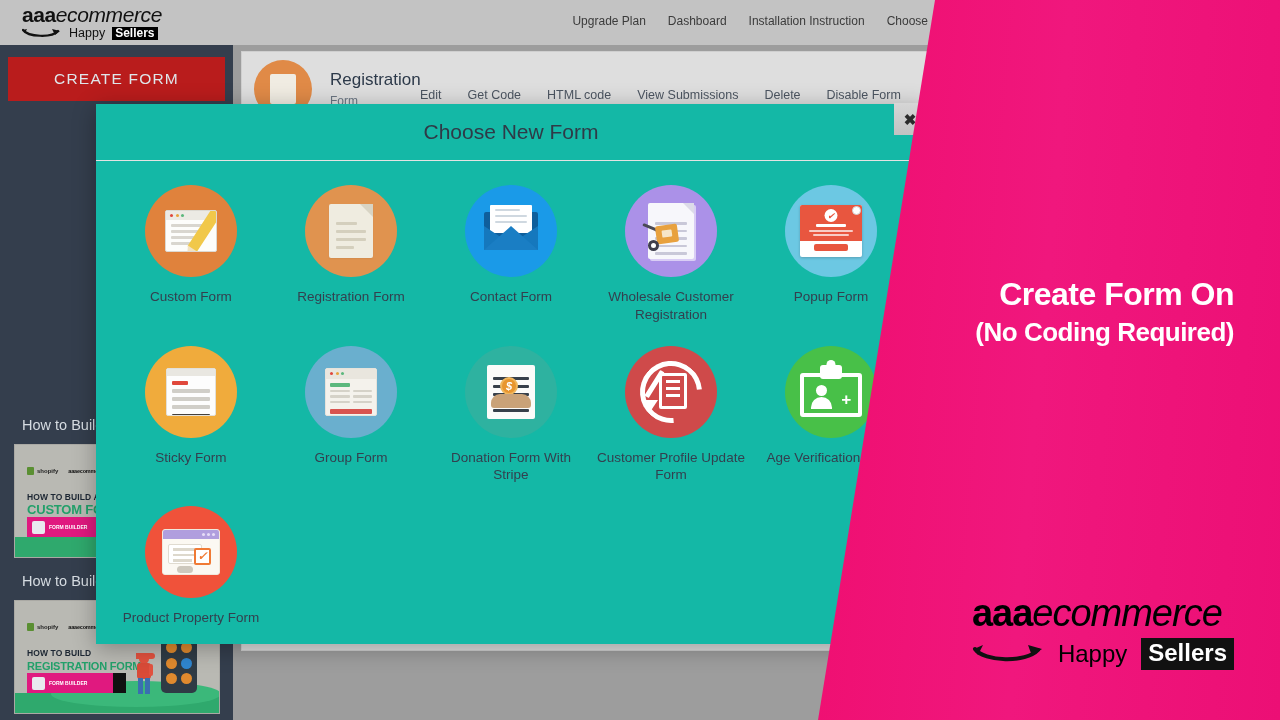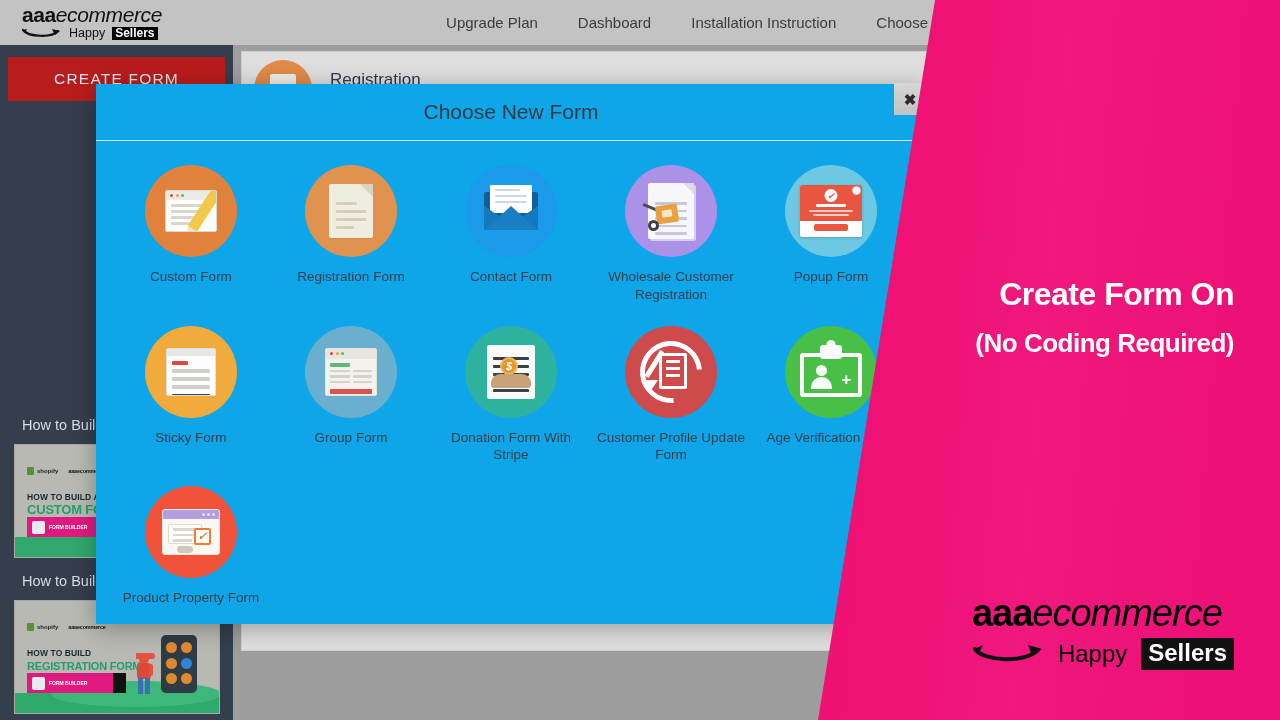--- a/index.html
+++ b/index.html
@@ -42,22 +42,22 @@
   }
   .smile-arrow { display: block; }
   .brand-happy { color: #111; }
   .brand-sellers {
     background: #000; color: #fff; padding: 0 3px 1px 3px;
     font-weight: 700; font-size: 12px;
   }
 
   .topnav {
     position: absolute; right: 352px; top: 14px;
-    display: flex; gap: 40px;
-    font-size: 15px; color: #3b3b3b;
+    display: flex; gap: 22px;
+    font-size: 12px; color: #3b3b3b;
     white-space: nowrap;
   }
   .topnav a { color: #3b3b3b; text-decoration: none; }
 
   .sidebar {
     position: absolute; left: 0; top: 45px;
     width: 233px; height: 675px;
     background: #343e4d;
   }
   .create-form-btn {
@@ -166,23 +166,23 @@
   }
   .card-actions {
     position: absolute; left: 178px; top: 36px;
     display: flex; gap: 26px;
     font-size: 12.5px; color: #4c5561;
     white-space: nowrap;
   }
 
   
   .modal {
-    position: absolute; left: 96px; top: 84px;
+    position: absolute; left: 96px; top: 104px;
     width: 830px; height: 540px;
-    background: #0ea5e9;
+    background: #14b8a6;
     box-shadow: 0 4px 22px rgba(0,0,0,0.30);
     z-index: 30;
   }
   .modal-header {
     position: relative; height: 57px;
     border-bottom: 1px solid #e3e3e3;
     display: flex; align-items: center; justify-content: center;
   }
   .modal-title {
     font-size: 21px; color: #2f3a47; font-weight: 400;
@@ -402,21 +402,21 @@
     z-index: 60;
   }
   .promo-text {
     position: absolute; right: 46px; top: 275px;
     text-align: right; color: #fff;
     font-weight: 700; line-height: 1.22;
     letter-spacing: -0.5px;
   }
   .promo-l1 { font-size: 32px; }
   .promo-l2 { font-size: 32px; margin-top: 8px; }
-  .promo-l3 { font-size: 26px; margin-top: 14px; }
+  .promo-l3 { font-size: 26px; margin-top: 3px; }
 
   .promo-logo {
     position: absolute; right: 46px; bottom: 50px;
     color: #000; text-align: left;
   }
   .promo-logo-top { font-size: 38px; line-height: 1; letter-spacing: -1px; white-space: nowrap; }
   .promo-logo-bottom {
     display: flex; align-items: center; gap: 14px; margin-top: 6px;
     font-size: 24px;
   }

